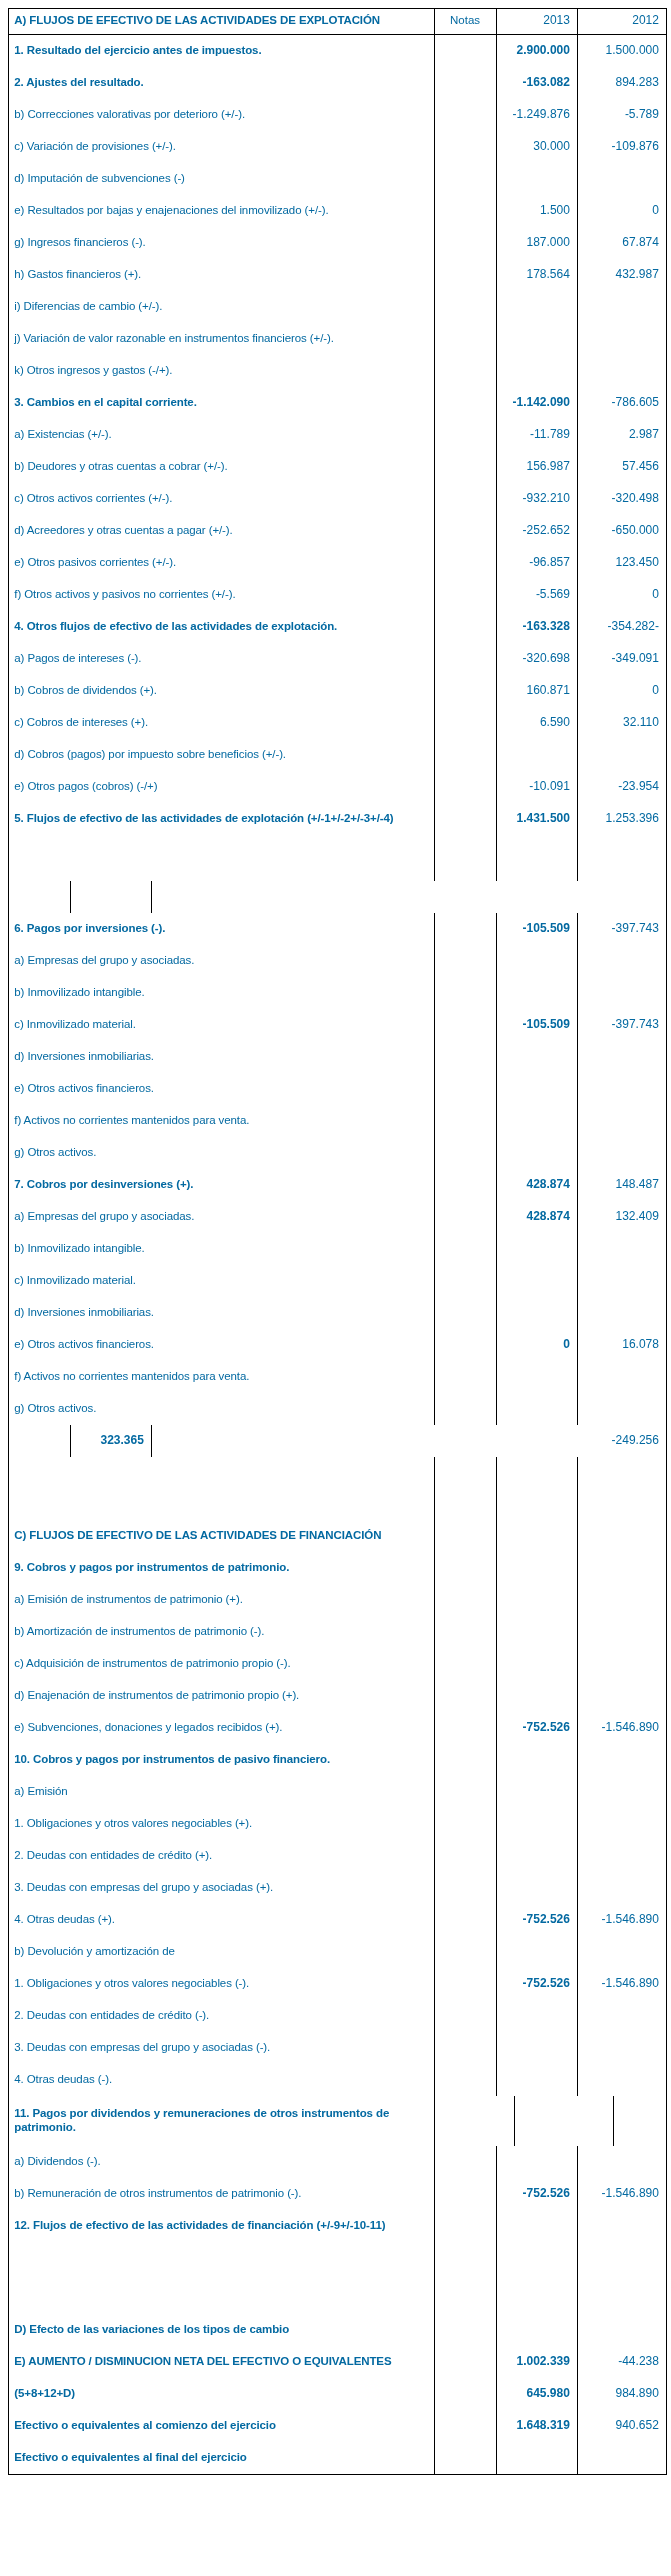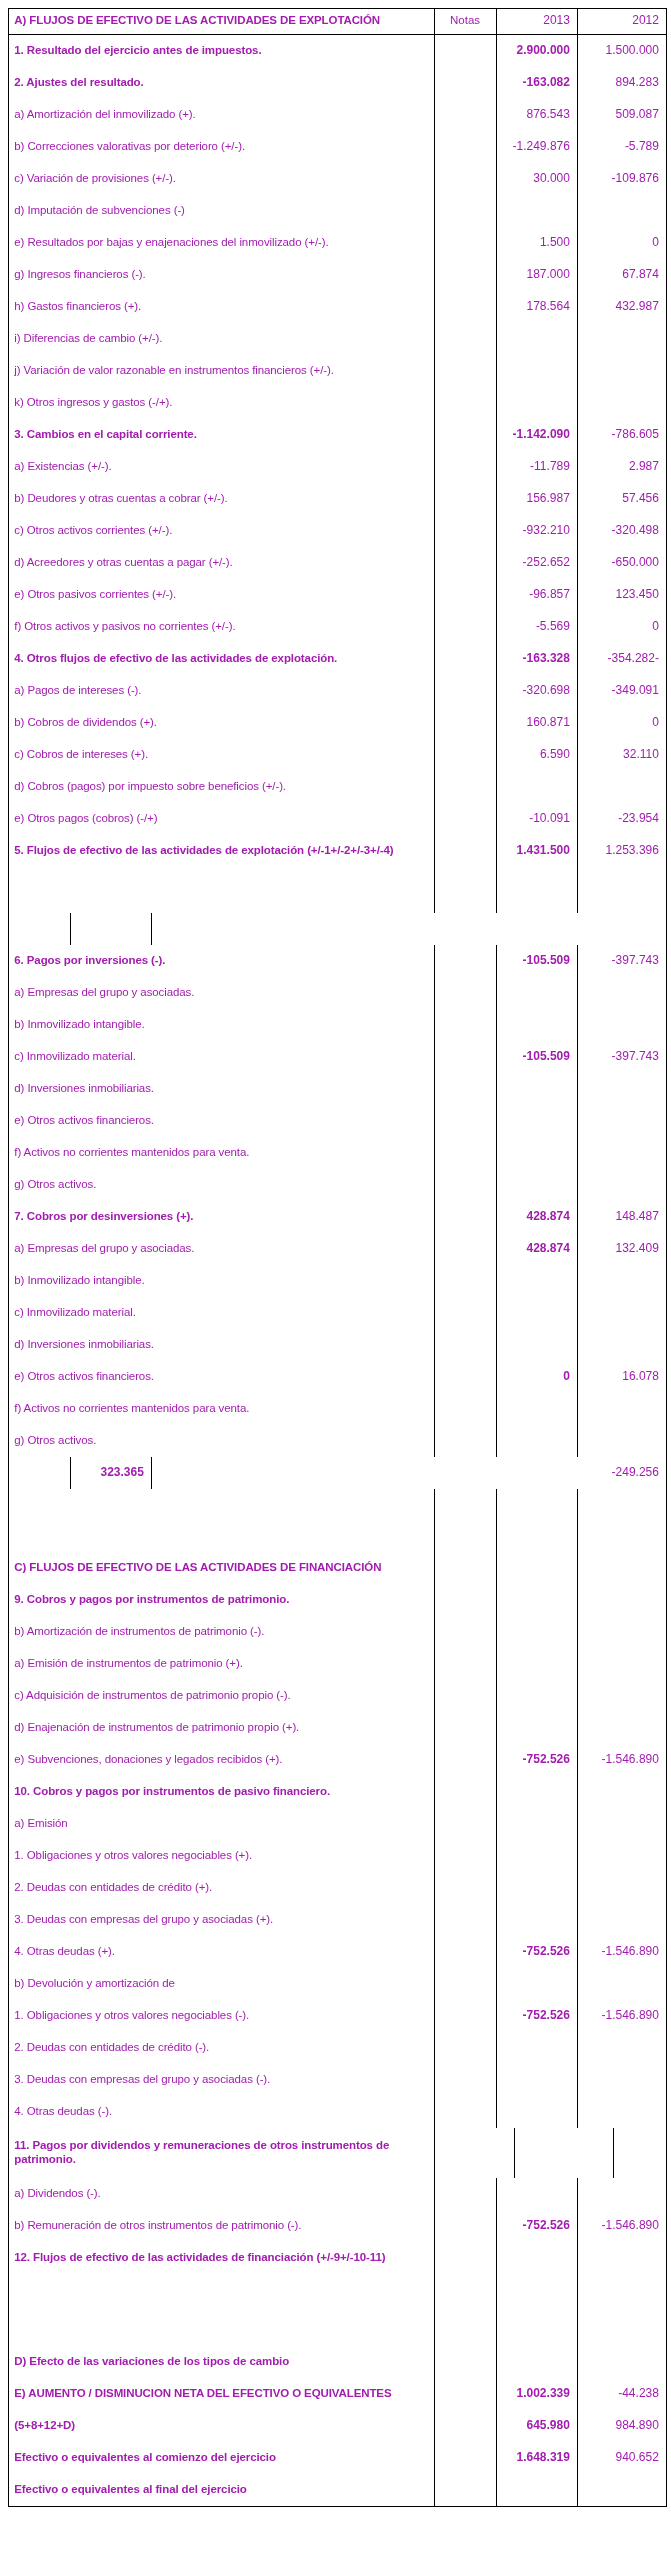--- a/index.html
+++ b/index.html
@@ -1,17 +1,17 @@
 <!DOCTYPE html>
 <html><head>
 <meta charset="utf-8">
 <style>
   html,body{margin:0;padding:0;background:#ffffff;}
   .page{position:relative;width:671px;height:2576px;background:#ffffff;
-        font-family:"Liberation Sans",sans-serif;color:#a21caf;}
+        font-family:"Liberation Sans",sans-serif;color:#0369a1;}
   .cf-table{position:absolute;left:7.6px;top:7.6px;width:659px;border:1.9px solid #000;
             box-sizing:border-box;background:#fff;}
   .row{display:flex;width:100%;box-sizing:border-box;}
   .row.hdr{height:26px;border-bottom:1.4px solid #000;}
   .row.item{height:32px;}
   .row.tall{height:50px;gap:18px;}
   .row.spacer-a{height:46px;}
   .row.spacer-b{height:31.5px;}
   .row.spacer-c{height:36px;}
   .c{box-sizing:border-box;display:flex;align-items:center;overflow:hidden;
@@ -43,26 +43,20 @@
           <div class="c c3 num b">2.900.000</div>
           <div class="c c4 num">1.500.000</div>
         </div>
         <div class="row item">
           <div class="c c1 b">2. Ajustes del resultado.</div>
           <div class="c c2"></div>
           <div class="c c3 num b">-163.082</div>
           <div class="c c4 num">894.283</div>
         </div>
         <div class="row item">
-          <div class="c c1">a) Amortización del inmovilizado (+).</div>
-          <div class="c c2"></div>
-          <div class="c c3 num">876.543</div>
-          <div class="c c4 num">509.087</div>
-        </div>
-        <div class="row item">
           <div class="c c1">b) Correcciones valorativas por deterioro (+/-).</div>
           <div class="c c2"></div>
           <div class="c c3 num">-1.249.876</div>
           <div class="c c4 num">-5.789</div>
         </div>
         <div class="row item">
           <div class="c c1">c) Variación de provisiones (+/-).</div>
           <div class="c c2"></div>
           <div class="c c3 num">30.000</div>
           <div class="c c4 num">-109.876</div>
@@ -323,27 +317,27 @@
           <div class="c c3 num"></div>
           <div class="c c4 num"></div>
         </div>
         <div class="row item">
           <div class="c c1 b">9. Cobros y pagos por instrumentos de patrimonio.</div>
           <div class="c c2"></div>
           <div class="c c3 num"></div>
           <div class="c c4 num"></div>
         </div>
         <div class="row item">
+          <div class="c c1">a) Emisión de instrumentos de patrimonio (+).</div>
+          <div class="c c2"></div>
+          <div class="c c3 num"></div>
+          <div class="c c4 num"></div>
+        </div>
+        <div class="row item">
           <div class="c c1">b) Amortización de instrumentos de patrimonio (-).</div>
-          <div class="c c2"></div>
-          <div class="c c3 num"></div>
-          <div class="c c4 num"></div>
-        </div>
-        <div class="row item">
-          <div class="c c1">a) Emisión de instrumentos de patrimonio (+).</div>
           <div class="c c2"></div>
           <div class="c c3 num"></div>
           <div class="c c4 num"></div>
         </div>
         <div class="row item">
           <div class="c c1">c) Adquisición de instrumentos de patrimonio propio (-).</div>
           <div class="c c2"></div>
           <div class="c c3 num"></div>
           <div class="c c4 num"></div>
         </div>

